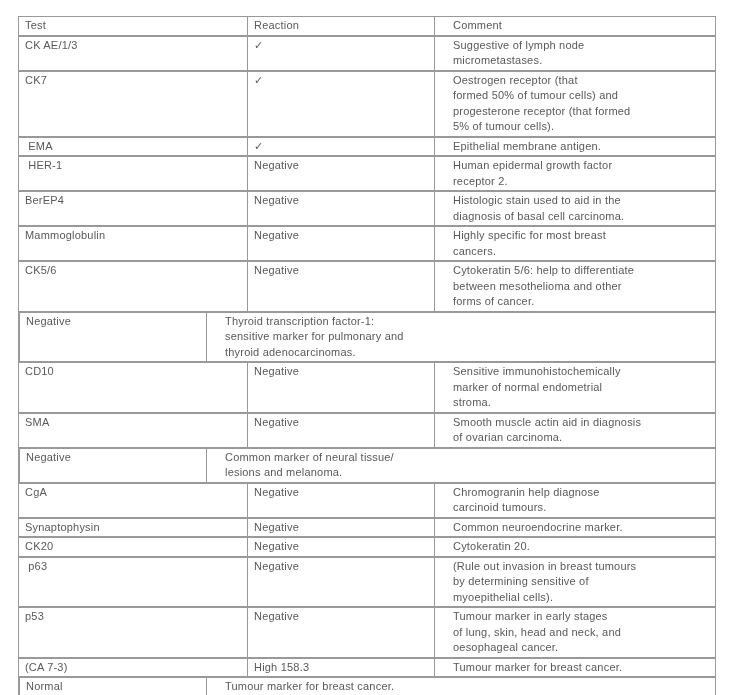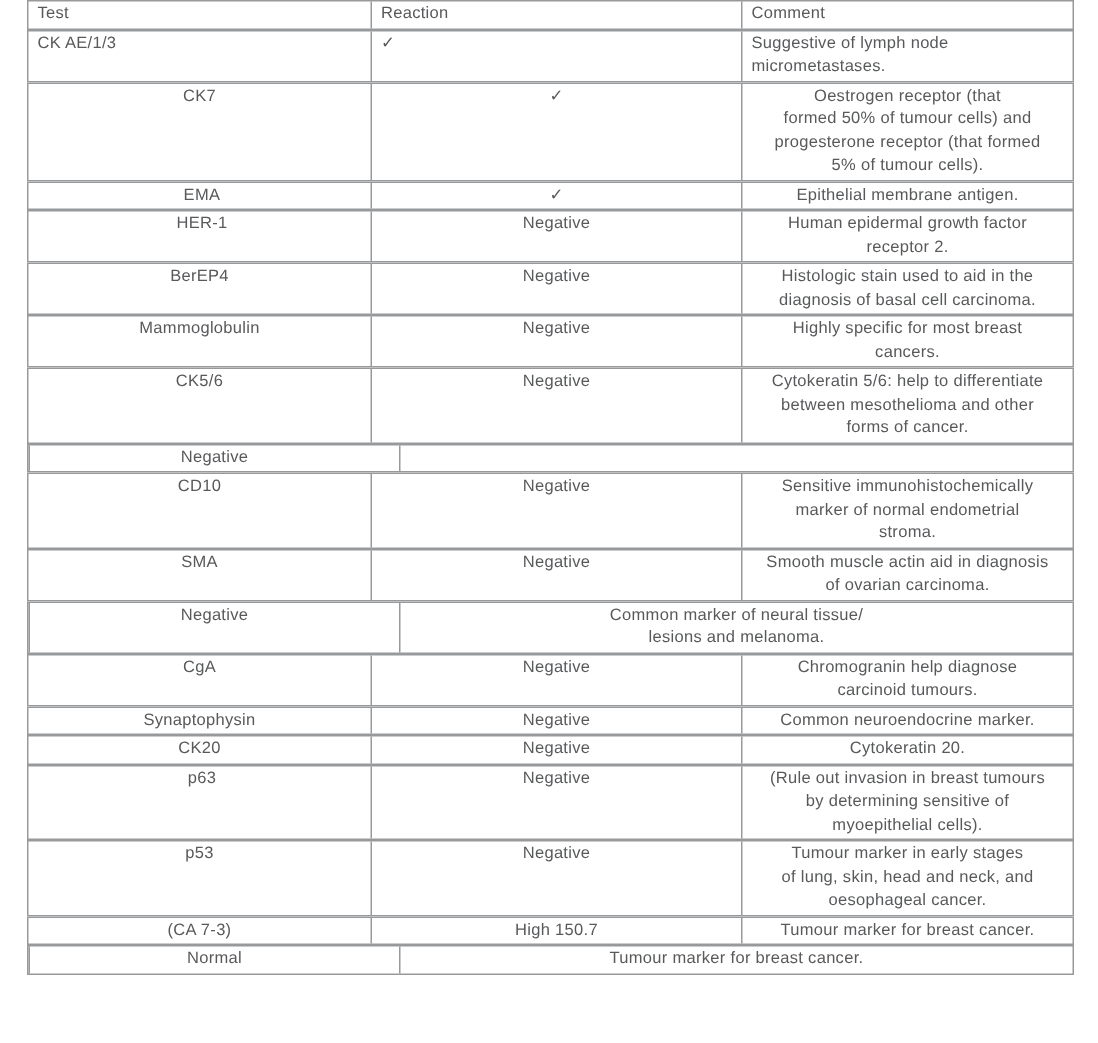--- a/index.html
+++ b/index.html
@@ -18,51 +18,50 @@
   }
   .page{
     position:relative;
     width:732px;
     height:695px;
     background:var(--bg);
   }
   .table-wrap{
     position:absolute;
     left:18px;
-    top:0;
+    top:16px;
     width:698px;
   }
   .t-row{
     display:flex;
     border:1px solid var(--border);
     background:var(--bg);
     box-sizing:border-box;
   }
   
   .t-row + .t-row{
     margin-top:0;
-    text-align:center;
   }
   .cell{
     box-sizing:border-box;
     padding:1px 6px 1px 6px;
     font-size:11px;
     line-height:15.5px;
     letter-spacing:0.2px;
     color:var(--text);
     white-space:pre-wrap;
     overflow:hidden;
   }
   .c1{ width:228px; }
   .c2{
-    width:248px;
+    width:188px;
     border-left:1px solid var(--border);
     border-right:1px solid var(--border);
   }
-  .c3{ flex:1; }
+  .c3{ flex:1;margin-left:12px; }
   .header-row .cell{
     font-weight:400;
   }
 </style>
 </head>
 <body>
 
 <div class="page">
   <div class="table-wrap">
 
@@ -119,20 +118,23 @@
   <div class="t-row">
     <div class="cell c1">CK5/6</div>
     <div class="cell c2">Negative</div>
     <div class="cell c3">Cytokeratin 5/6: help to differentiate
 between mesothelioma and other
 forms of cancer.</div>
   </div>
 
   <div class="t-row">
     <div class="cell c2">Negative</div>
+    <div class="cell c3">Thyroid transcription factor-1:
+sensitive marker for pulmonary and
+thyroid adenocarcinomas.</div>
   </div>
 
   <div class="t-row">
     <div class="cell c1">CD10</div>
     <div class="cell c2">Negative</div>
     <div class="cell c3">Sensitive immunohistochemically
 marker of normal endometrial
 stroma.</div>
   </div>
 
@@ -179,21 +181,21 @@
   <div class="t-row">
     <div class="cell c1">p53</div>
     <div class="cell c2">Negative</div>
     <div class="cell c3">Tumour marker in early stages
 of lung, skin, head and neck, and
 oesophageal cancer.</div>
   </div>
 
   <div class="t-row">
     <div class="cell c1">(CA 7-3)</div>
-    <div class="cell c2">High 150.7</div>
+    <div class="cell c2">High 158.3</div>
     <div class="cell c3">Tumour marker for breast cancer.</div>
   </div>
 
   <div class="t-row">
     <div class="cell c2">Normal</div>
     <div class="cell c3">Tumour marker for breast cancer.</div>
   </div>
 </div>
 
   </div>

